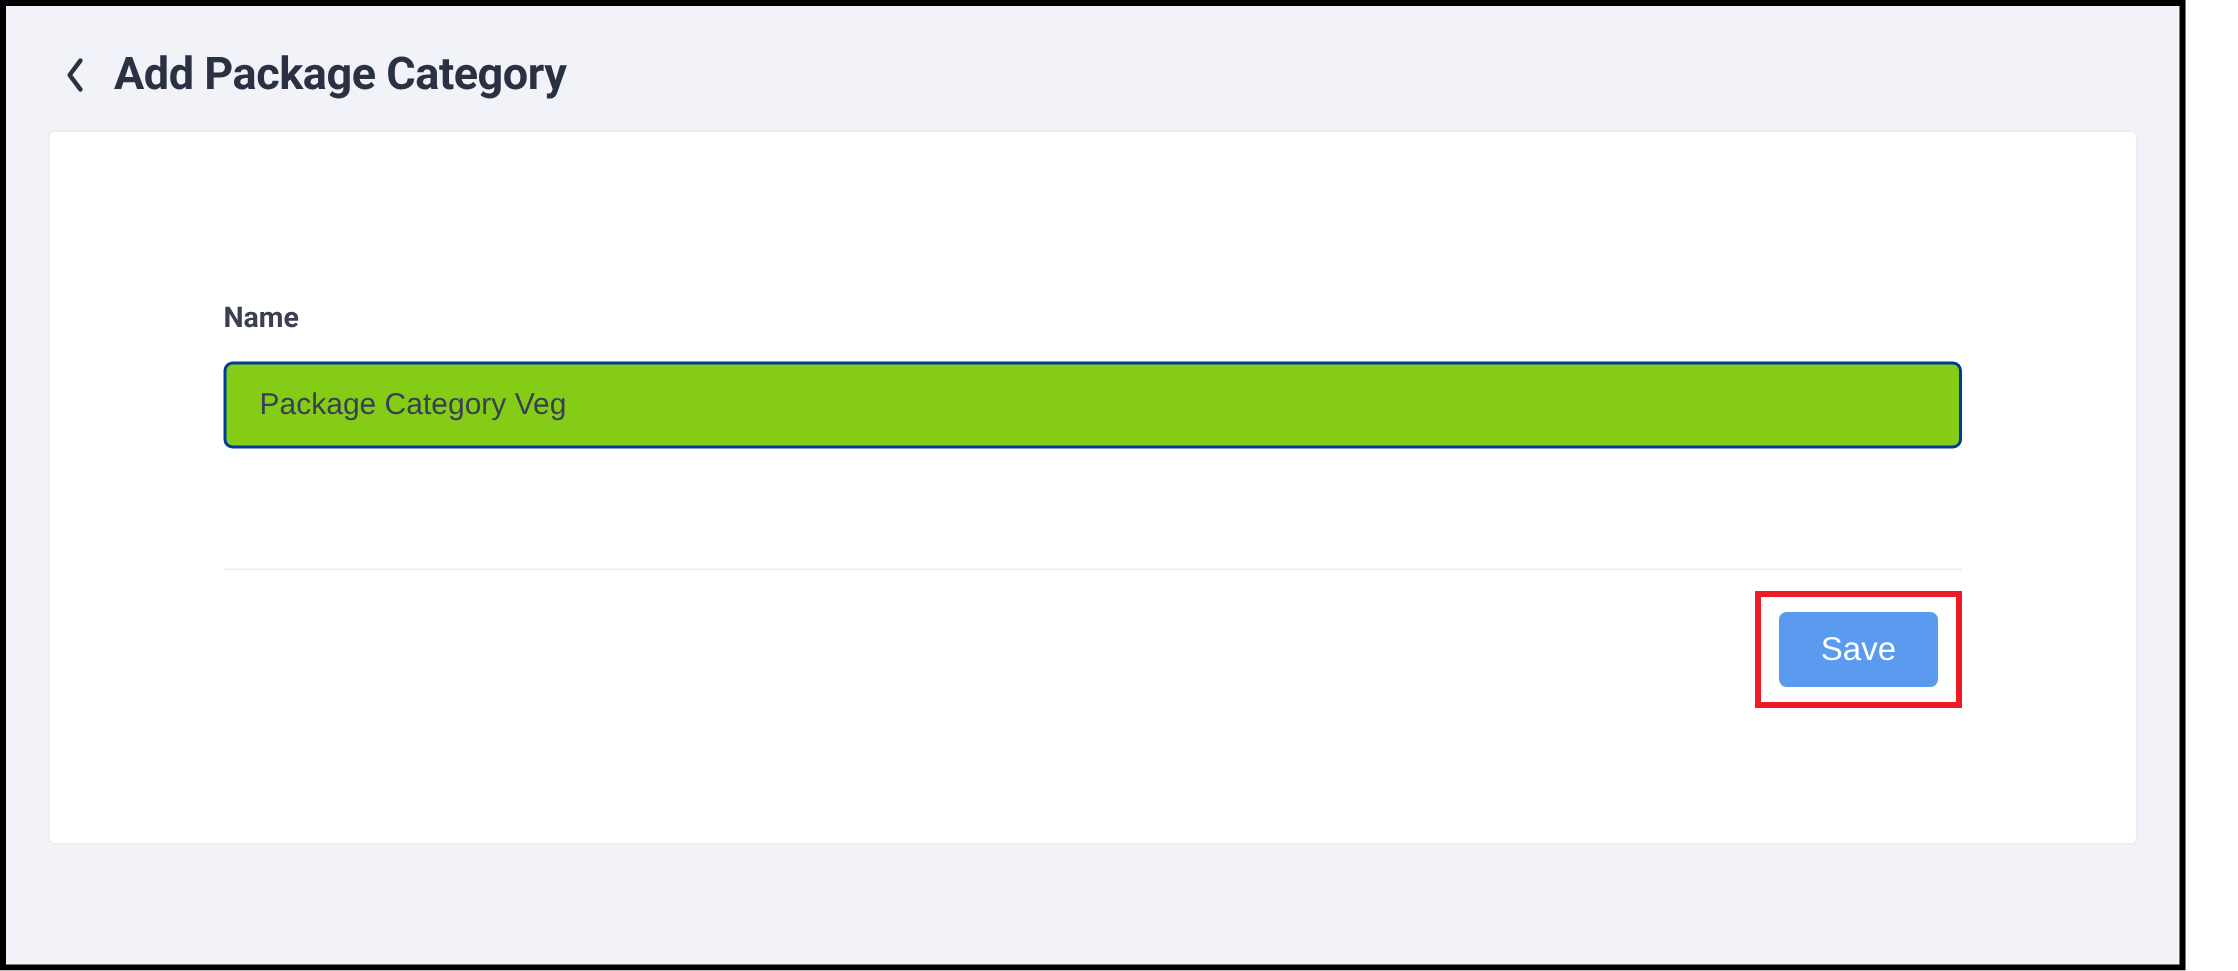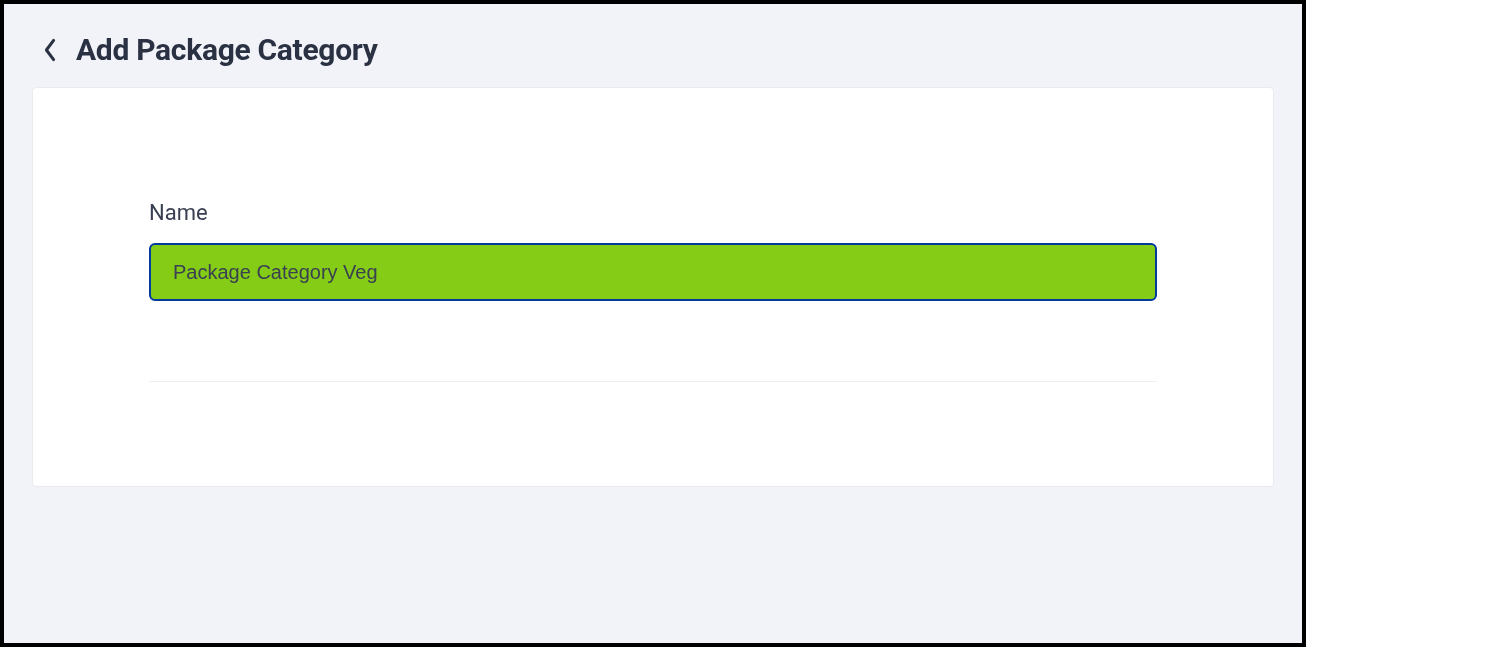--- a/index.html
+++ b/index.html
@@ -8,21 +8,21 @@
       padding: 0;
     }
     body {
       font-family: -apple-system, BlinkMacSystemFont, "Segoe UI", Roboto, "Helvetica Neue", Arial, sans-serif;
       background: #fff;
       width: 1492px;
       height: 647px;
     }
     .outer-border {
       border: 4px solid #000;
-      width: 1306px;
+      width: 1457px;
       height: 647px;
       background: #f1f3f8;
       padding: 0;
     }
     .page-wrap {
       padding: 0 28px;
       width: 100%;
       height: 100%;
     }
     .header-row {
@@ -53,22 +53,22 @@
       background: #ffffff;
       border: 1px solid #e9ebef;
       border-radius: 4px;
       width: 100%;
       padding: 112px 116px 90px 116px;
     }
     .form-section {
       margin-bottom: 80px;
     }
     .field-label {
-      font-size: 22px;
-      font-weight: 400;
+      font-size: 19px;
+      font-weight: 700;
       color: #3a4052;
       margin-bottom: 18px;
       display: block;
     }
     .text-input {
       width: 100%;
       height: 58px;
       border: 2px solid #003a9b;
       border-radius: 6px;
       padding: 0 22px;
@@ -120,17 +120,22 @@
 
     <div class="card">
 
       <div class="form-section">
         <label class="field-label">Name</label>
         <input type="text" class="text-input" value="Package Category Veg" style="">
       </div>
 
       <hr class="divider">
 
+      <div class="actions-row">
+        <div class="highlight-box">
+          <button class="save-button">Save</button>
+        </div>
+      </div>
 
     </div>
 
   </div>
 </div>
 
 </body></html>

